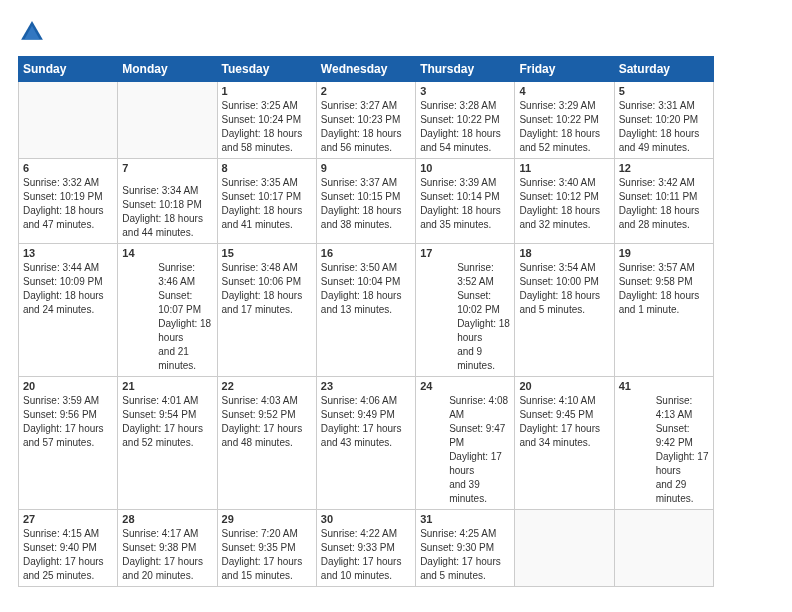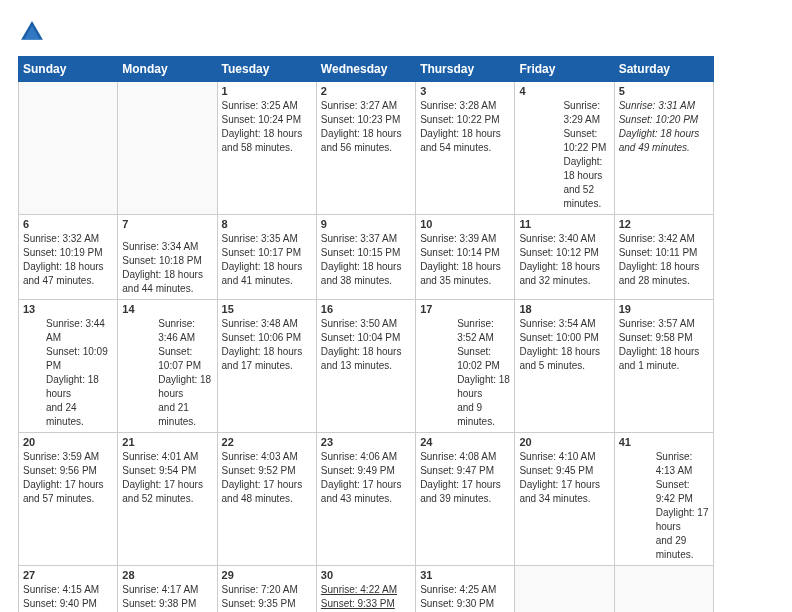--- a/index.html
+++ b/index.html
@@ -150,28 +150,28 @@
           </td>
           <td>
             <span class="day-number">3</span>
             <div class="day-info" style="white-space: pre-line;">Sunrise: 3:28 AM
 Sunset: 10:22 PM
 Daylight: 18 hours
 and 54 minutes.</div>
           </td>
           <td>
             <span class="day-number">4</span>
-            <div class="day-info" style="white-space: pre-line; margin-left: 44px;">Sunrise: 3:29 AM
+            <div class="day-info" style="white-space: pre-line;">Sunrise: 3:29 AM
 Sunset: 10:22 PM
 Daylight: 18 hours
 and 52 minutes.</div>
           </td>
           <td>
             <span class="day-number">5</span>
-            <div class="day-info" style="white-space: pre-line; font-style: italic;">Sunrise: 3:31 AM
+            <div class="day-info" style="white-space: pre-line;">Sunrise: 3:31 AM
 Sunset: 10:20 PM
 Daylight: 18 hours
 and 49 minutes.</div>
           </td>
         </tr>
         <tr>
           <td>
             <span class="day-number">6</span>
             <div class="day-info" style="white-space: pre-line;">Sunrise: 3:32 AM
 Sunset: 10:19 PM
@@ -217,21 +217,21 @@
             <span class="day-number">12</span>
             <div class="day-info" style="white-space: pre-line;">Sunrise: 3:42 AM
 Sunset: 10:11 PM
 Daylight: 18 hours
 and 28 minutes.</div>
           </td>
         </tr>
         <tr>
           <td>
             <span class="day-number">13</span>
-            <div class="day-info" style="white-space: pre-line; margin-left: 23px;">Sunrise: 3:44 AM
+            <div class="day-info" style="white-space: pre-line;">Sunrise: 3:44 AM
 Sunset: 10:09 PM
 Daylight: 18 hours
 and 24 minutes.</div>
           </td>
           <td>
             <span class="day-number">14</span>
             <div class="day-info" style="white-space: pre-line; margin-left: 36px;">Sunrise: 3:46 AM
 Sunset: 10:07 PM
 Daylight: 18 hours
 and 21 minutes.</div>
@@ -296,21 +296,21 @@
           </td>
           <td>
             <span class="day-number">23</span>
             <div class="day-info" style="white-space: pre-line;">Sunrise: 4:06 AM
 Sunset: 9:49 PM
 Daylight: 17 hours
 and 43 minutes.</div>
           </td>
           <td>
             <span class="day-number">24</span>
-            <div class="day-info" style="white-space: pre-line;">Sunrise: 4:08 AM
+            <div class="day-info" style="white-space: pre-line; margin-left: 29px;">Sunrise: 4:08 AM
 Sunset: 9:47 PM
 Daylight: 17 hours
 and 39 minutes.</div>
           </td>
           <td>
             <span class="day-number">20</span>
             <div class="day-info" style="white-space: pre-line;">Sunrise: 4:10 AM
 Sunset: 9:45 PM
 Daylight: 17 hours
 and 34 minutes.</div>
@@ -340,21 +340,21 @@
           </td>
           <td>
             <span class="day-number">29</span>
             <div class="day-info" style="white-space: pre-line;">Sunrise: 7:20 AM
 Sunset: 9:35 PM
 Daylight: 17 hours
 and 15 minutes.</div>
           </td>
           <td>
             <span class="day-number">30</span>
-            <div class="day-info" style="white-space: pre-line; text-decoration: underline;">Sunrise: 4:22 AM
+            <div class="day-info" style="white-space: pre-line;">Sunrise: 4:22 AM
 Sunset: 9:33 PM
 Daylight: 17 hours
 and 10 minutes.</div>
           </td>
           <td>
             <span class="day-number">31</span>
             <div class="day-info" style="white-space: pre-line;">Sunrise: 4:25 AM
 Sunset: 9:30 PM
 Daylight: 17 hours
 and 5 minutes.</div>

